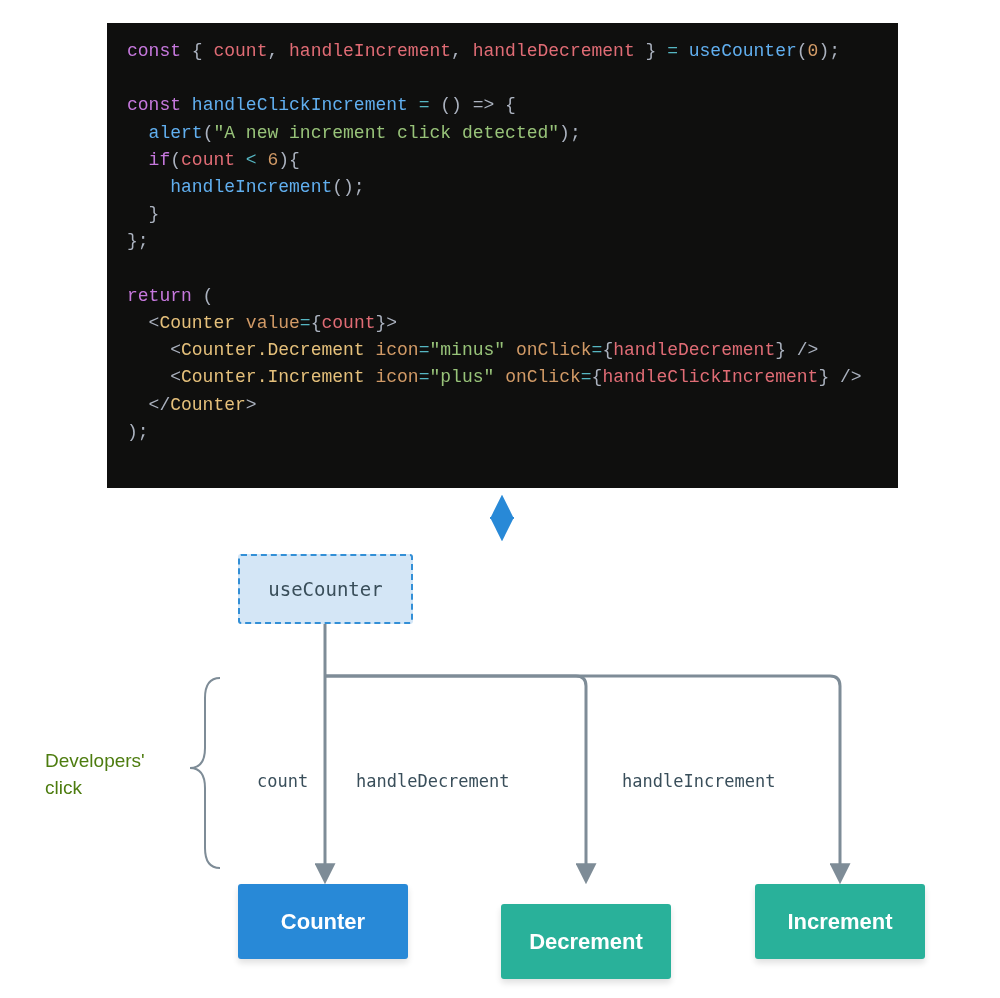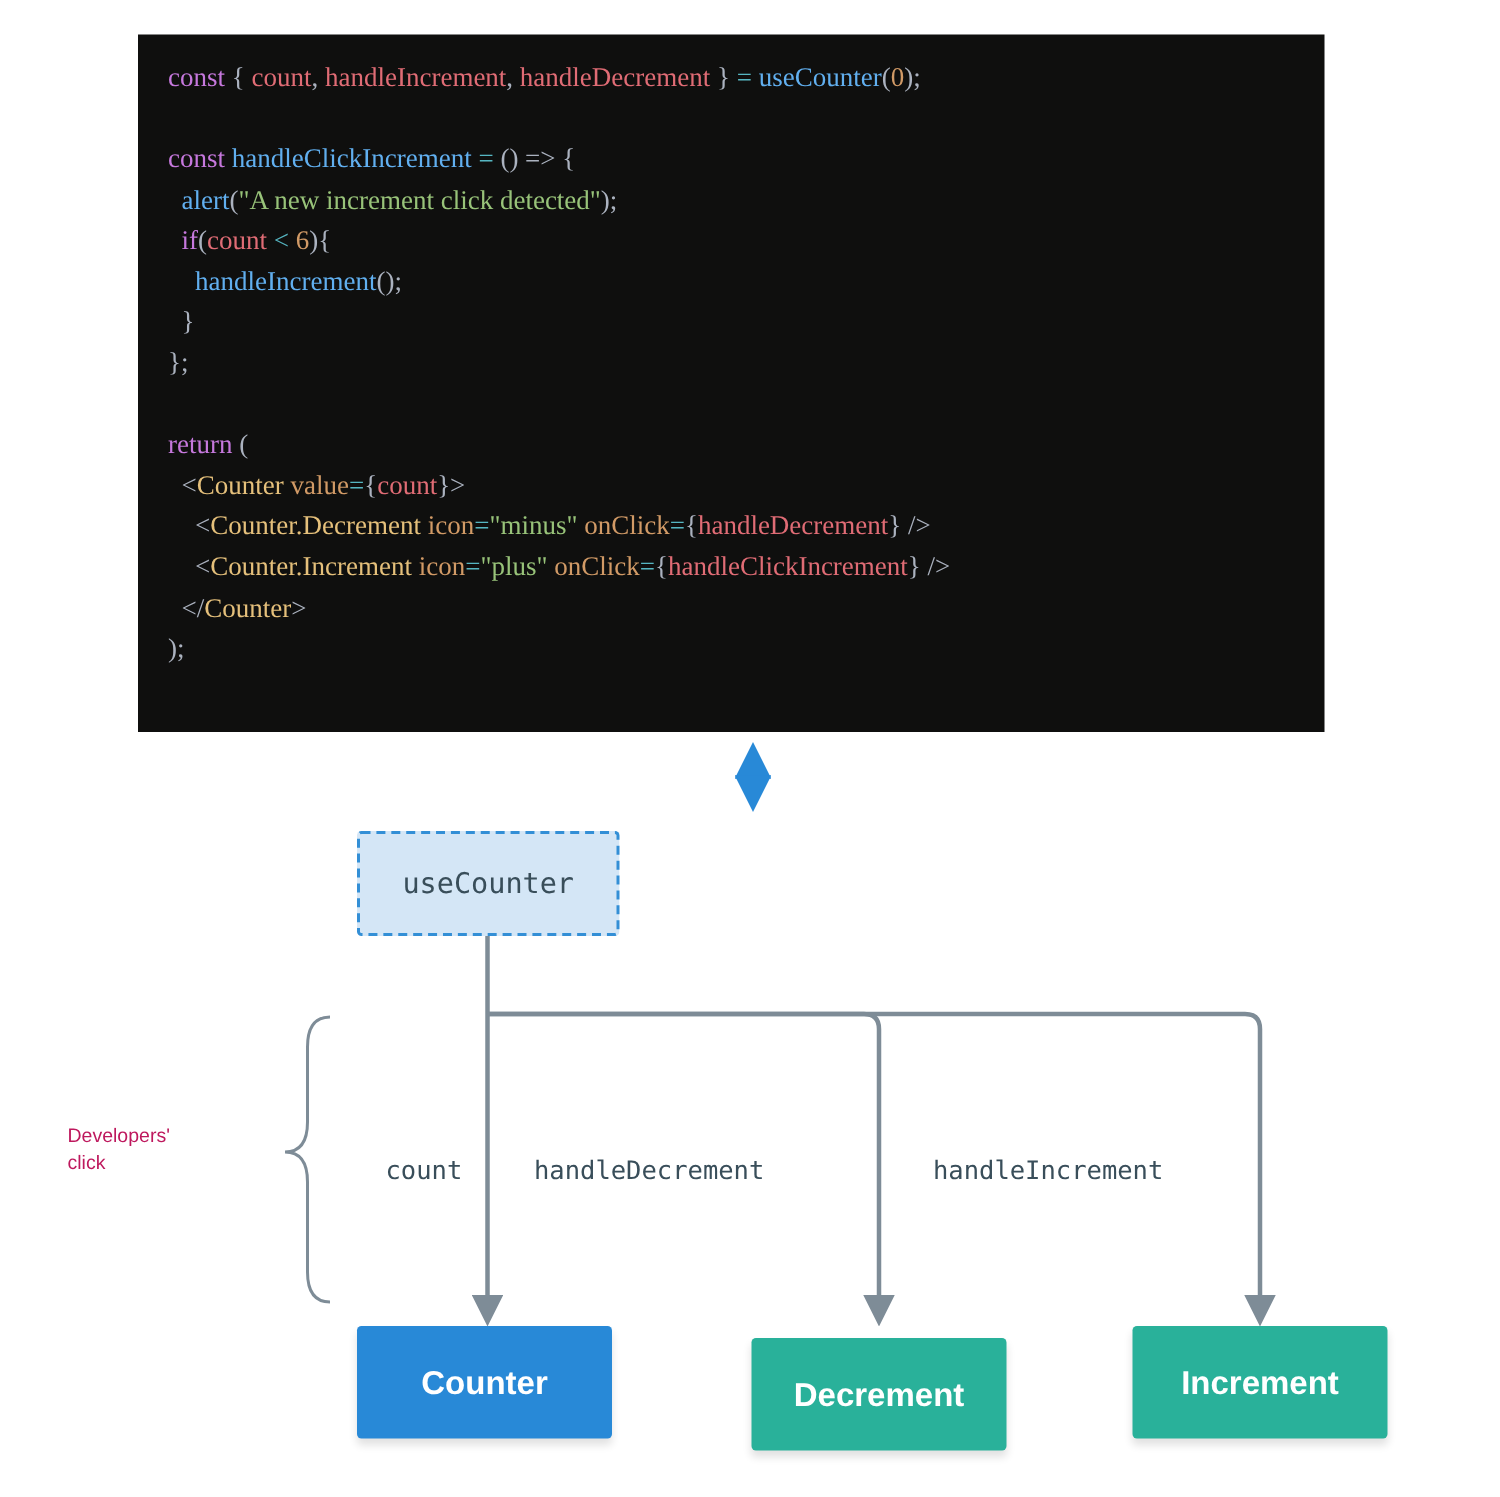--- a/index.html
+++ b/index.html
@@ -6,27 +6,27 @@
   body {
     width: 1000px;
     height: 998px;
     background: #ffffff;
     position: relative;
     font-family: -apple-system, BlinkMacSystemFont, "Segoe UI", Helvetica, Arial, sans-serif;
   }
 
   .code-block {
     position: absolute;
-    left: 92px;
+    left: 107px;
     top: 23px;
     width: 791px;
     height: 465px;
     background: #0f0f0e;
     padding: 15px 20px 15px 20px;
-    font-family: Liberation Serif, serif;
+    font-family: Liberation Mono, monospace;
     font-size: 18px;
     line-height: 27.2px;
     color: #abb2bf;
     white-space: pre;
     overflow: hidden;
   }
 
   .tok-kw    { color: #c678dd; }
   .tok-var   { color: #e06c75; }
   .tok-fn    { color: #61afef; }
@@ -68,39 +68,39 @@
   .box.component {
     width: 170px;
     height: 75px;
     color: #fff;
     font-weight: 700;
     font-size: 22px;
     box-shadow: 0 4px 6px rgba(0,0,0,0.12);
     border-radius: 3px;
   }
   .box.counter   { left: 238px; top: 396px; background: #2889d7; }
-  .box.decrement { left: 501px; top: 404px; background: #29b19a; }
+  .box.decrement { left: 501px; top: 416px; background: #29b19a; }
   .box.increment { left: 755px; top: 396px; background: #29b19a; }
 
   .edge-label {
     position: absolute;
     font-family: "SF Mono", Menlo, Consolas, monospace;
     font-size: 17px;
     color: #394e5a;
   }
   .edge-label.count   { left: 257px; top: 283px; }
   .edge-label.dec     { left: 356px; top: 283px; }
   .edge-label.inc     { left: 622px; top: 283px; }
 
   .dev-label {
     position: absolute;
     left: 45px;
     top: 260px;
-    font-size: 13px;
-    color: #be185d;
+    font-size: 19px;
+    color: #4d7c0f;
     line-height: 1.4;
   }
 
   svg.diag-svg {
     position: absolute;
     left: 0; top: 0; width: 1000px; height: 510px;
     pointer-events: none;
   }
 </style>
 </head>

